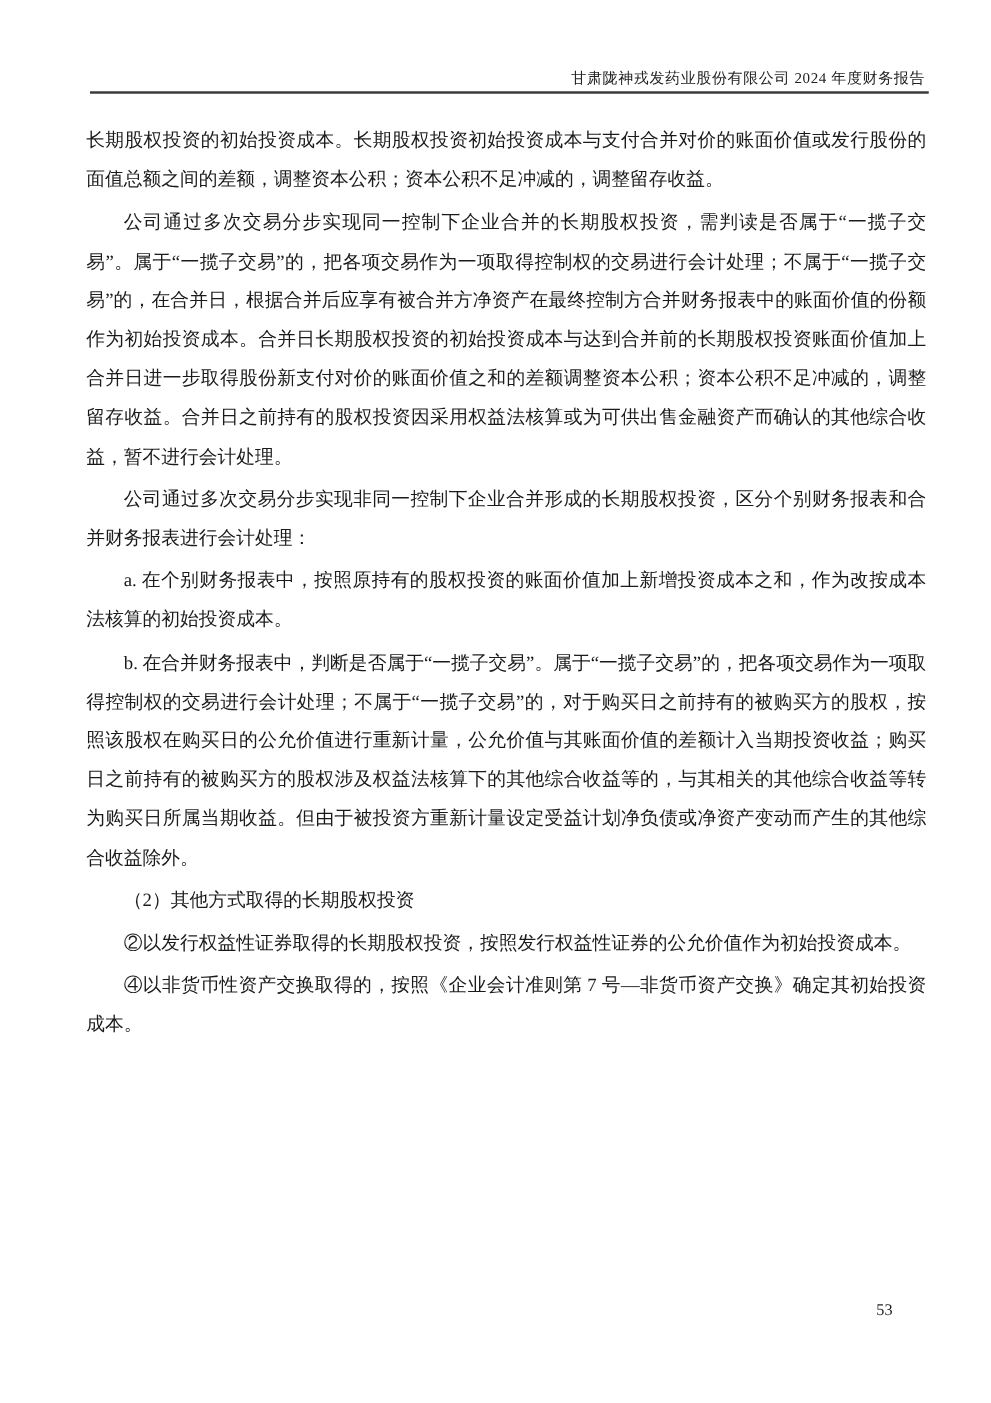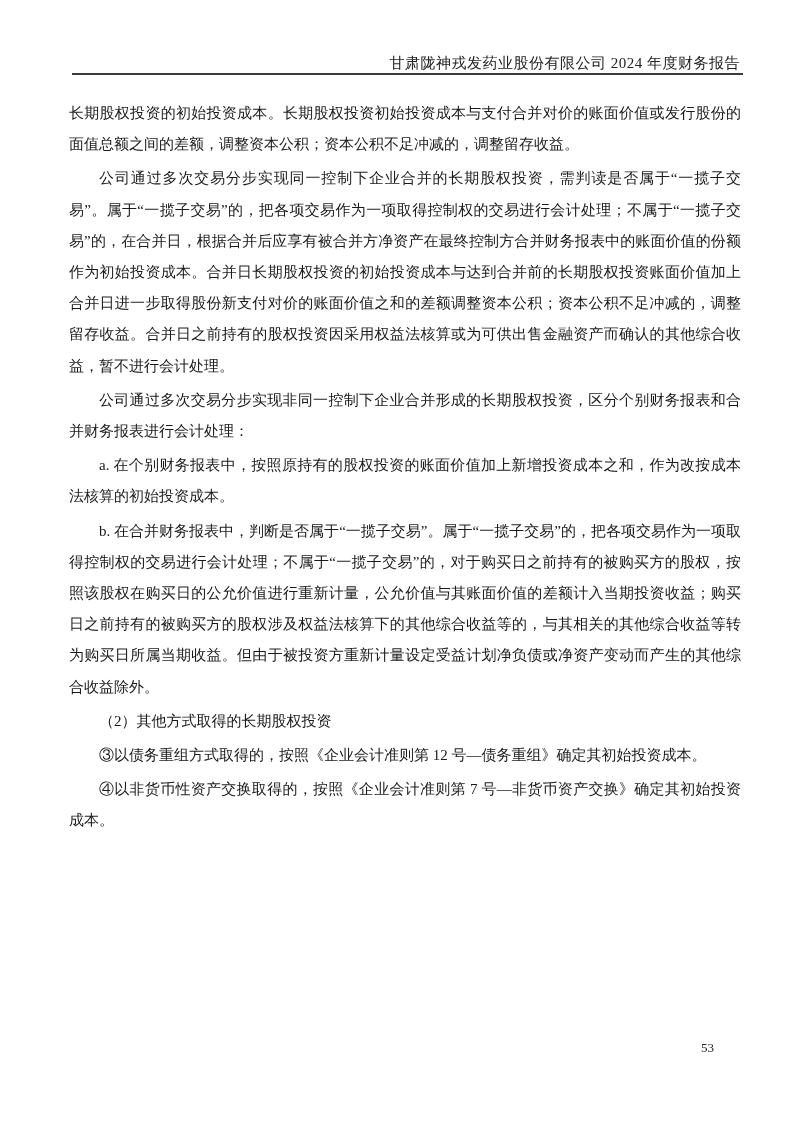--- a/index.html
+++ b/index.html
@@ -13,21 +13,21 @@
     height: 1122px;
     background: #ffffff;
     font-family: "Liberation Serif", "DejaVu Serif", serif;
     color: #1a1a1a;
     overflow: hidden;
   }
   .report-header {
     position: absolute;
     top: 54px;
     right: 53px;
-    font-size: 15px;
+    font-size: 12px;
     letter-spacing: 0.5px;
     color: #222222;
     white-space: nowrap;
   }
   .header-rule {
     position: absolute;
     top: 73px;
     left: 72px;
     width: 671px;
     height: 2px;
@@ -69,19 +69,19 @@
 
   <div class="header-rule"></div>
 
   <div class="content">
     <p class="no-indent">长期股权投资的初始投资成本。长期股权投资初始投资成本与支付合并对价的账面价值或发行股份的面值总额之间的差额，调整资本公积；资本公积不足冲减的，调整留存收益。</p>
     <p>公司通过多次交易分步实现同一控制下企业合并的长期股权投资，需判读是否属于“一揽子交易”。属于“一揽子交易”的，把各项交易作为一项取得控制权的交易进行会计处理；不属于“一揽子交易”的，在合并日，根据合并后应享有被合并方净资产在最终控制方合并财务报表中的账面价值的份额作为初始投资成本。合并日长期股权投资的初始投资成本与达到合并前的长期股权投资账面价值加上合并日进一步取得股份新支付对价的账面价值之和的差额调整资本公积；资本公积不足冲减的，调整留存收益。合并日之前持有的股权投资因采用权益法核算或为可供出售金融资产而确认的其他综合收益，暂不进行会计处理。</p>
     <p>公司通过多次交易分步实现非同一控制下企业合并形成的长期股权投资，区分个别财务报表和合并财务报表进行会计处理：</p>
     <p>a. 在个别财务报表中，按照原持有的股权投资的账面价值加上新增投资成本之和，作为改按成本法核算的初始投资成本。</p>
     <p>b. 在合并财务报表中，判断是否属于“一揽子交易”。属于“一揽子交易”的，把各项交易作为一项取得控制权的交易进行会计处理；不属于“一揽子交易”的，对于购买日之前持有的被购买方的股权，按照该股权在购买日的公允价值进行重新计量，公允价值与其账面价值的差额计入当期投资收益；购买日之前持有的被购买方的股权涉及权益法核算下的其他综合收益等的，与其相关的其他综合收益等转为购买日所属当期收益。但由于被投资方重新计量设定受益计划净负债或净资产变动而产生的其他综合收益除外。</p>
     <p>（2）其他方式取得的长期股权投资</p>
-    <p>③以债务重组方式取得的，按照《企业会计准则第 12 号—债务重组》确定其初始投资成本。</p>
+    <p>②以发行权益性证券取得的长期股权投资，按照发行权益性证券的公允价值作为初始投资成本。</p>
     <p>④以非货币性资产交换取得的，按照《企业会计准则第 7 号—非货币资产交换》确定其初始投资成本。</p>
   </div>
 
   <div class="page-number">53</div>
 
 </div>
 
 </body></html>

